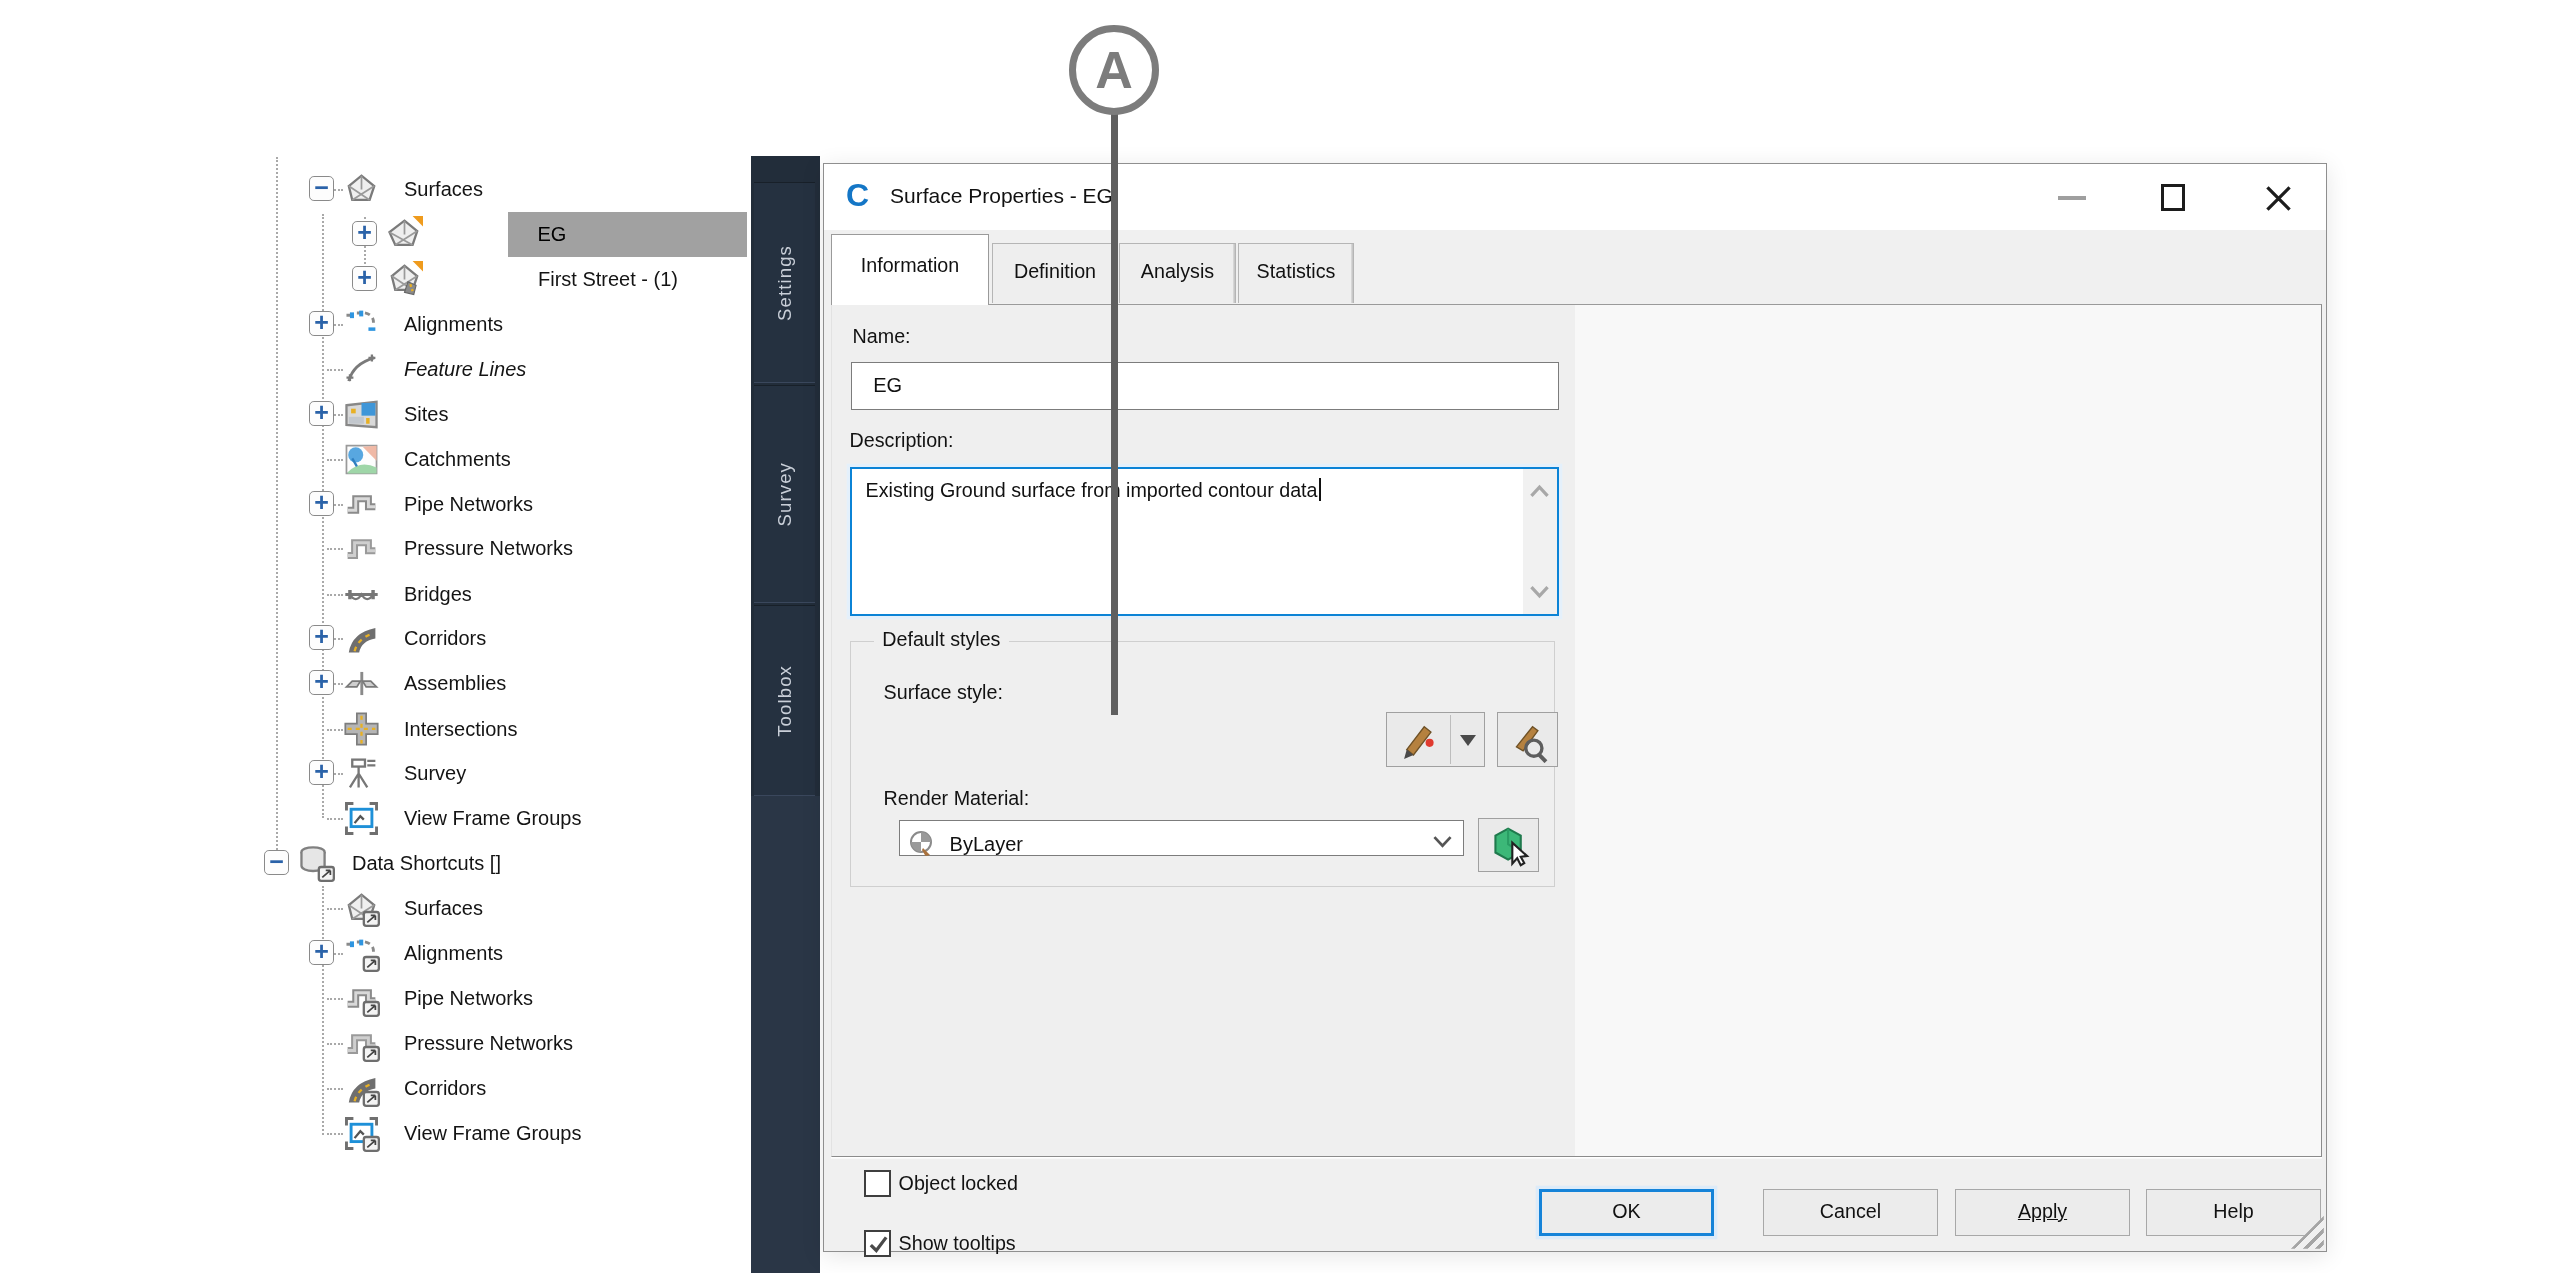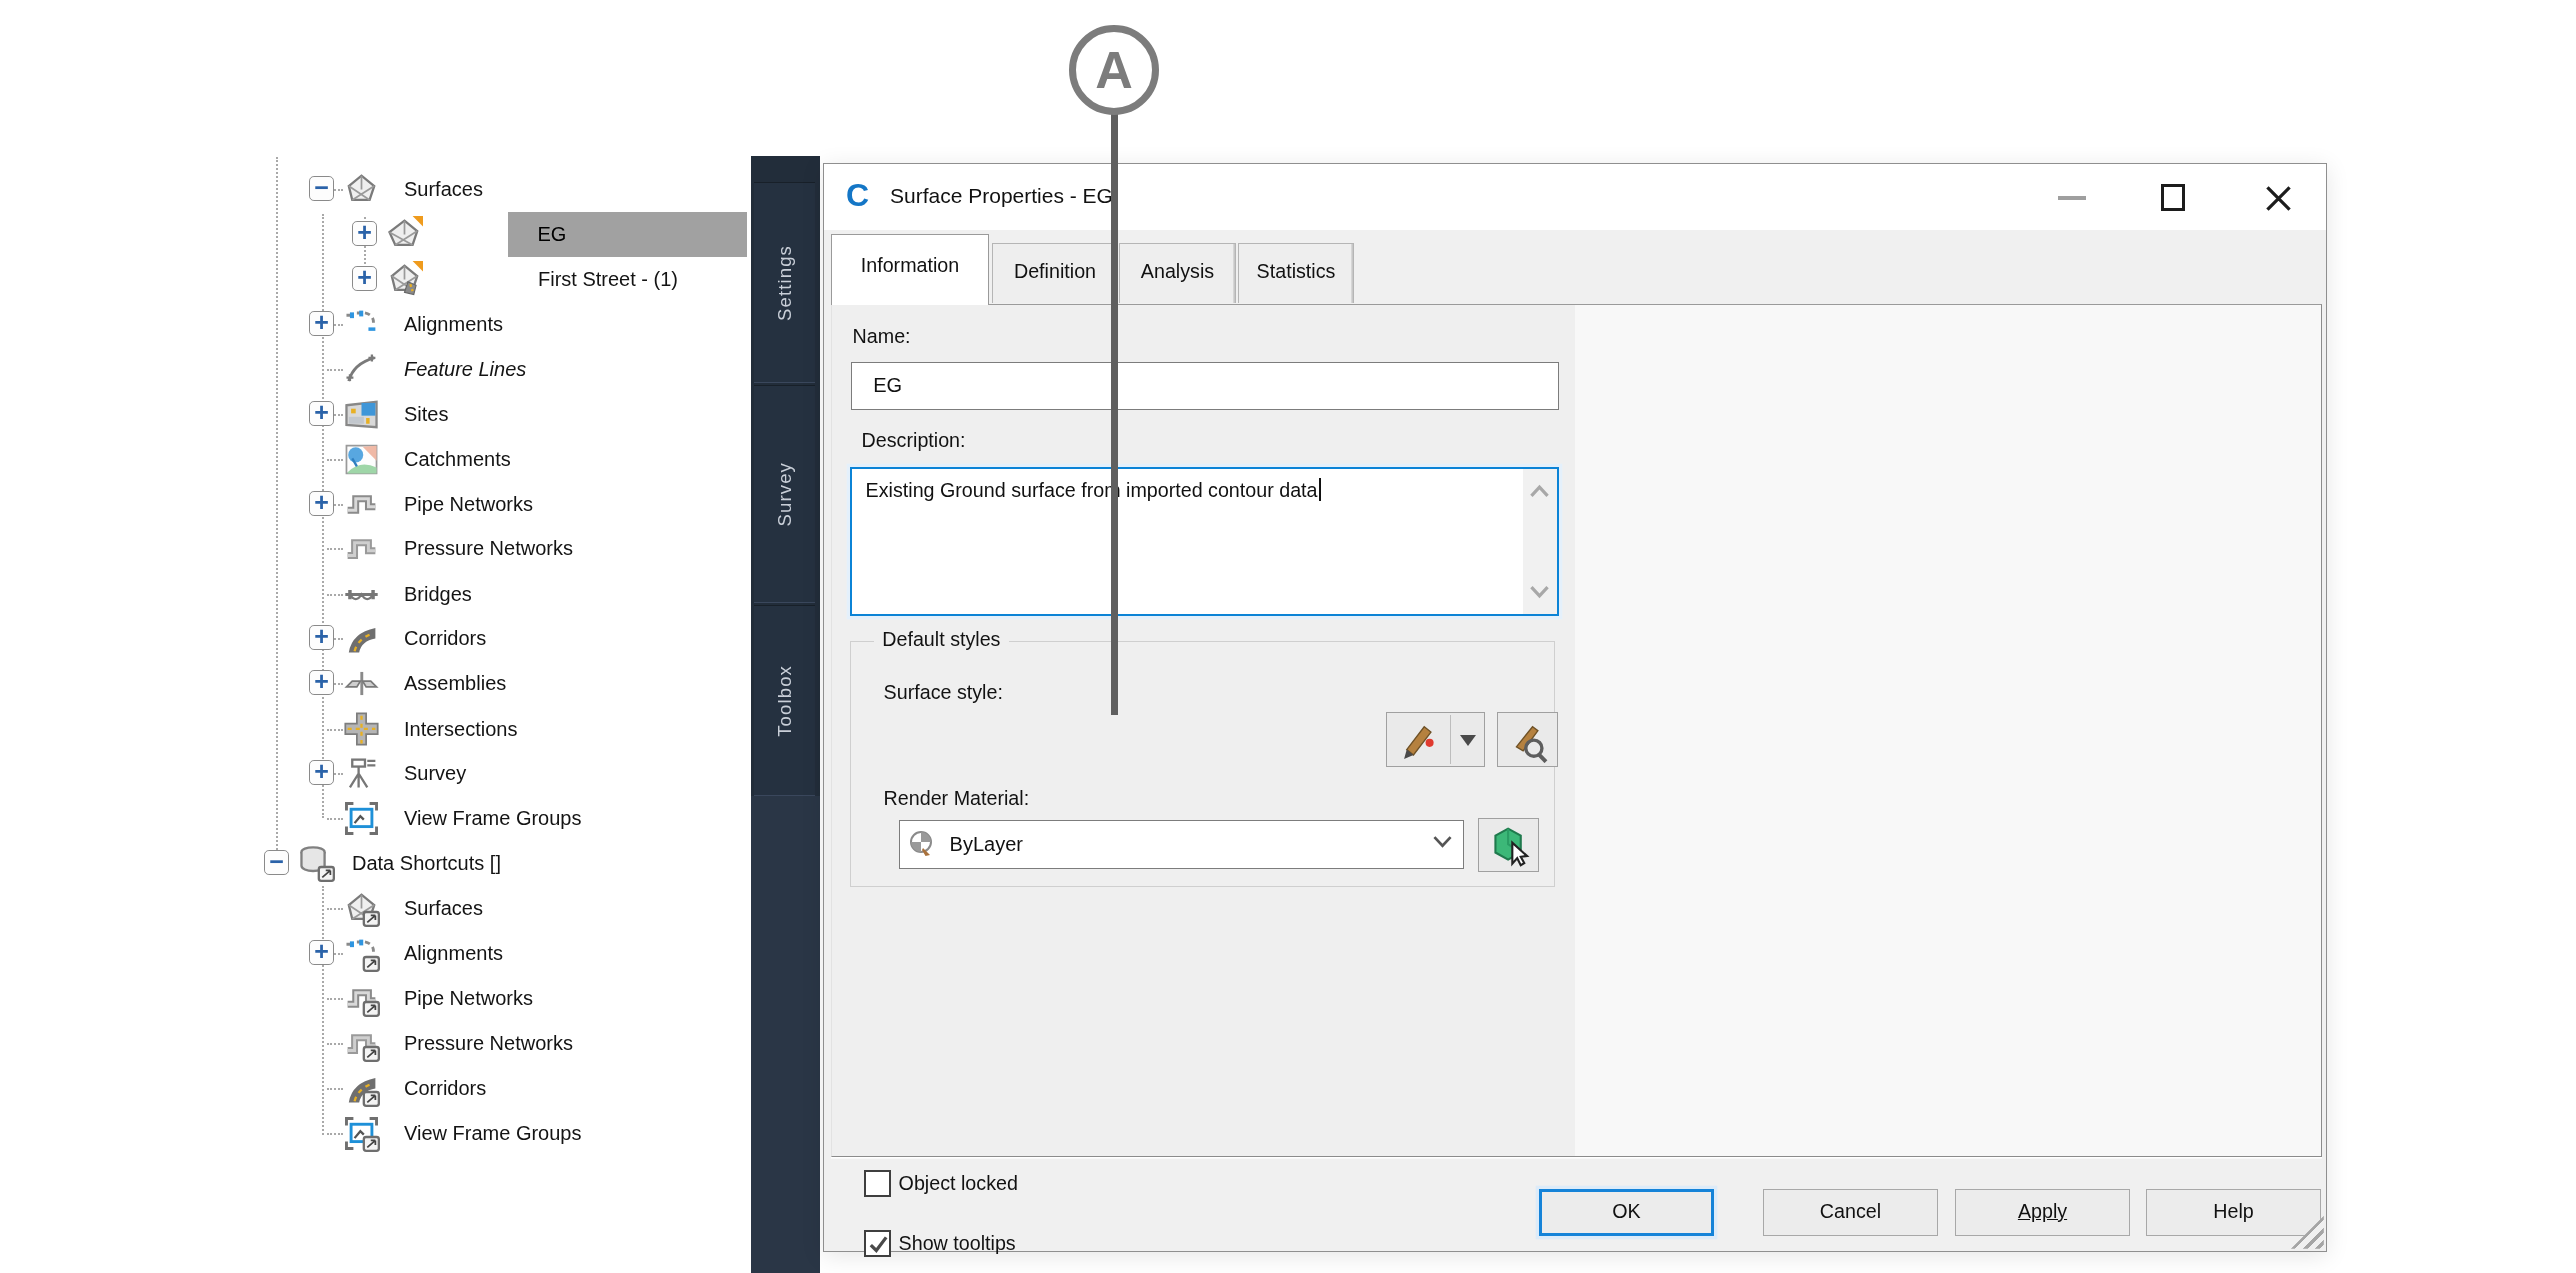--- a/index.html
+++ b/index.html
@@ -376,21 +376,21 @@
       </div>
 
     <div id="tabpage">
       <div id="subpanel"></div>
 
       <div class="fldlabel" style="left:21px;top:19.7px">Name:</div>
       <div id="name-input">
         <span>EG</span>
       </div>
 
-      <div class="fldlabel" style="left:30px;top:124px">Description:</div>
+      <div class="fldlabel" style="left:18px;top:124px">Description:</div>
       <div id="desc-box">
         <div id="desc-text"><span>Existing Ground surface from imported contour data</span><span class="caret"></span></div>
         <div id="desc-scroll">
           <svg style="top:15.3px" width="21" height="14" viewBox="0 0 38 26">
               <path d="M4 22 L19 6 L34 22" fill="none" stroke="#a8a8a8" stroke-width="6"></path>
             </svg>
           <svg style="bottom:15.3px;position:absolute" width="21" height="14" viewBox="0 0 38 26">
               <path d="M4 4 L19 20 L34 4" fill="none" stroke="#a8a8a8" stroke-width="6"></path>
             </svg>
         </div>
@@ -411,21 +411,21 @@
         </div>
         <div class="toolbtn" style="left:646px;top:70px;width:61px;height:55px">
           <svg style="left:9.8px;top:6.6px" width="43" height="43" viewBox="0 0 64 64">
             <path d="M14 40 L38 10 L46 16 L24 46 Z" fill="#b5813f" stroke="#6e5126" stroke-width="2"></path>
             <circle cx="40" cy="42" r="12" fill="none" stroke="#5d5d5d" stroke-width="5"></circle>
             <path d="M48 52 L58 62" stroke="#5d5d5d" stroke-width="6"></path>
           </svg>
         </div>
 
         <div class="fldlabel" style="left:33px;top:145px">Render Material:</div>
-        <div class="combo" style="left:48px;top:178px;width:565px;height:49px">
+        <div class="combo" style="left:48px;top:178px;width:565px;height:36px">
           <span class="c-icon">
             <svg viewBox="0 0 64 64">
                 <circle cx="30" cy="28" r="20" fill="#ffffff" stroke="#8a8a8a" stroke-width="4"></circle>
                 <path d="M30 8 A20 20 0 0 1 50 28 L30 28 Z" fill="#9a9a9a"></path>
                 <path d="M30 48 A20 20 0 0 1 10 28 L30 28 Z" fill="#9a9a9a"></path>
                 <path d="M34 40 l14 14 -9 2 -7 -12 z" fill="#a9713c"></path>
               </svg>
           </span>
           <span class="c-text">ByLayer</span>
           <svg class="c-chev" width="21" height="14" viewBox="0 0 38 26">

